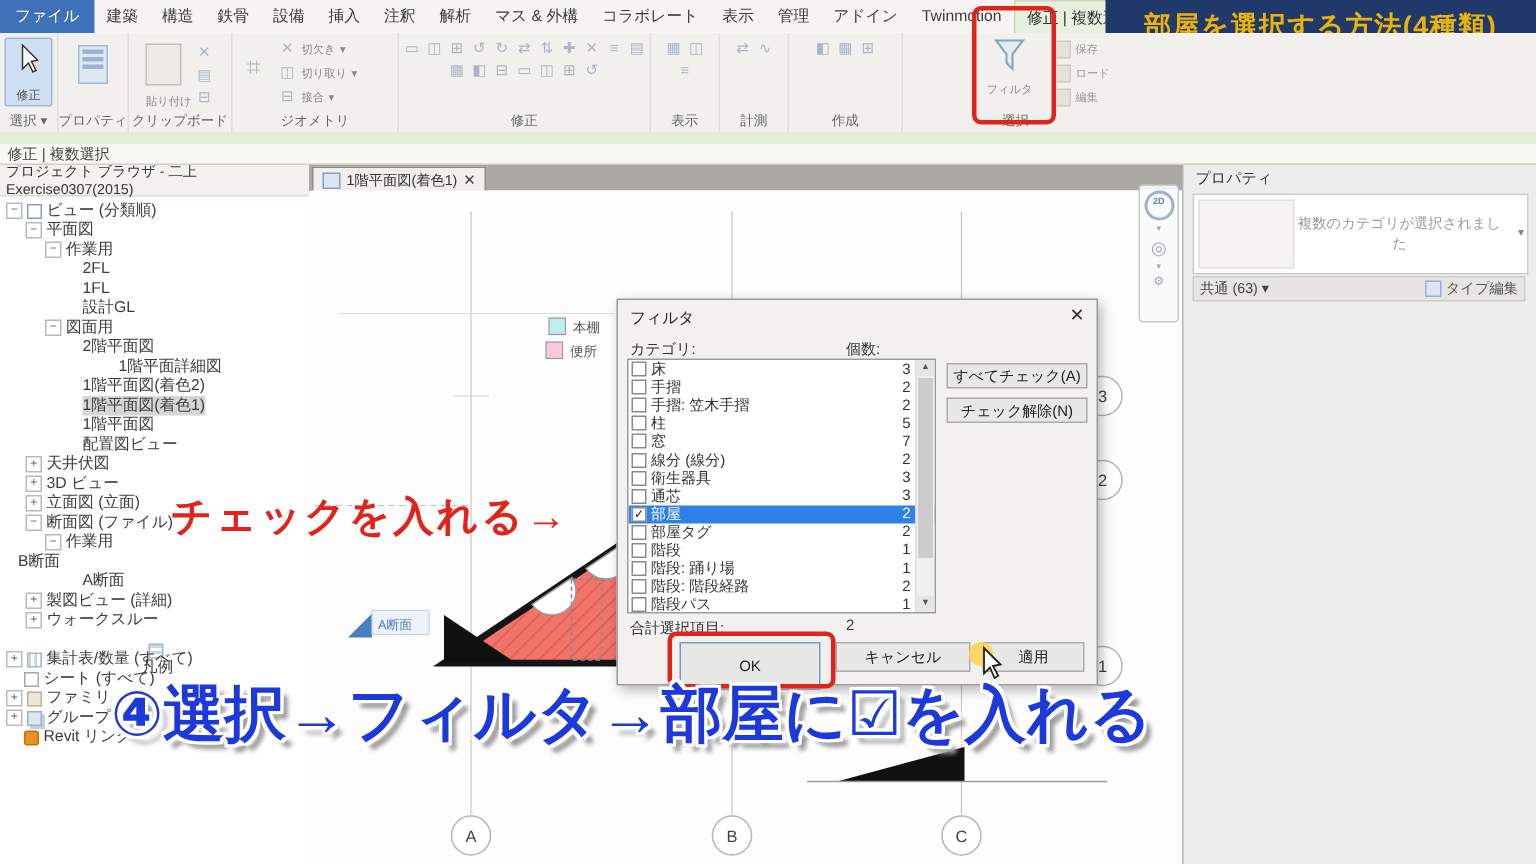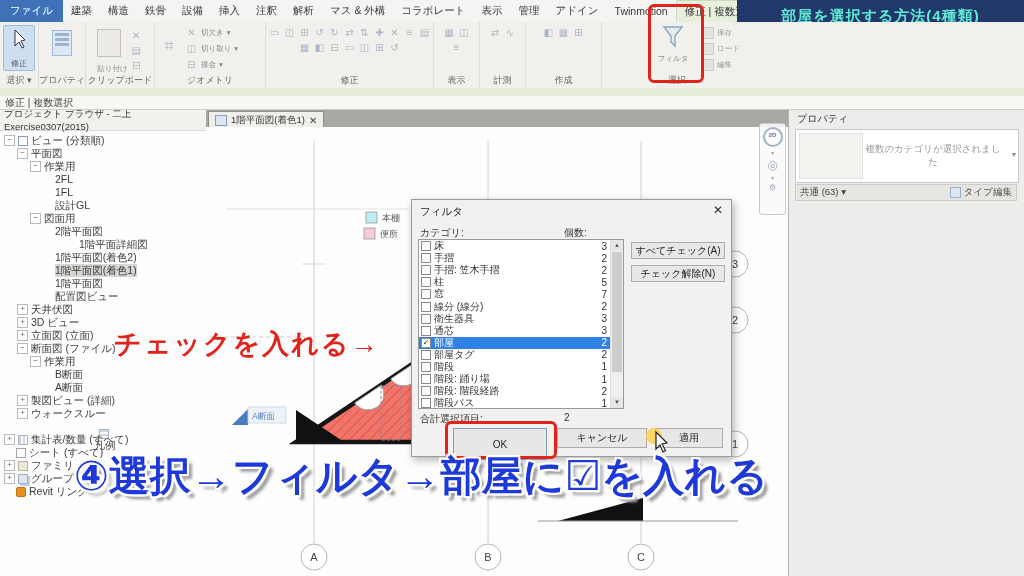--- a/index.html
+++ b/index.html
@@ -7,22 +7,22 @@
        font-family:"Liberation Sans","DejaVu Sans",sans-serif;color:#333;
        -webkit-font-smoothing:antialiased;}
   
   .menubar{position:absolute;left:0;top:0;width:1024px;height:22px;background:#f5f4f2;
            border-bottom:1px solid #e0dedb;display:flex;align-items:stretch;font-size:10.5px;}
   .file-btn{background:#3e71b8;color:#fff;padding:0 10px;display:flex;align-items:center;}
   .menu-item{display:flex;align-items:center;padding:0 8px;color:#3a3a3a;white-space:nowrap;}
   .active-mtab{display:flex;align-items:center;padding:0 8px;background:#e7f0dc;color:#333;
                border:1px solid #cdd8bf;border-bottom:none;}
   .mini-ico{display:flex;align-items:center;padding:0 4px;color:#8a8a8a;font-size:9px;}
-  .banner{position:absolute;right:0;top:0;width:287px;height:33px;background:#21386b;color:#5eead4;
-          display:flex;align-items:center;justify-content:center;font-size:15px;font-weight:bold;letter-spacing:1px;}
+  .banner{position:absolute;right:0;top:0;width:287px;height:33px;background:#21386b;color:#eab308;
+          display:flex;align-items:center;justify-content:center;font-size:18px;font-weight:bold;letter-spacing:1px;}
   
   .ribbon{position:absolute;left:0;top:22px;width:1024px;height:66px;background:#f1f0ec;
           border-bottom:1px solid #d2d0c9;}
   .rgroup{position:absolute;top:0;height:66px;border-right:1px solid #e0ded8;}
   .glabel{position:absolute;left:0;right:0;bottom:1px;text-align:center;font-size:9px;color:#666;white-space:nowrap;}
   .gbody{position:absolute;left:0;right:0;top:2px;height:48px;display:flex;flex-wrap:wrap;
          align-content:flex-start;justify-content:center;gap:2px;padding:2px;box-sizing:border-box;}
   .ricon{width:13px;height:13px;font-size:10px;line-height:13px;text-align:center;color:#aab6c6;}
   .modify-big{position:absolute;left:3px;top:3px;width:30px;height:44px;background:#cfdff2;
               border:1px solid #9dbbdd;border-radius:2px;text-align:center;}
@@ -339,21 +339,21 @@
           <span class="tlabel">立面図 (立面)</span>
         </div>
         <div class="trow" style="padding-left: 17px;">
           <span class="expander">−</span>
           <span class="tlabel">断面図 (ファイル)</span>
         </div>
         <div class="trow" style="padding-left: 30px;">
           <span class="expander">−</span>
           <span class="tlabel">作業用</span>
         </div>
-        <div class="trow" style="padding-left: 43px;">
+        <div class="trow" style="">
           <span class="expander spacer"></span>
           <span class="tlabel">B断面</span>
         </div>
         <div class="trow" style="padding-left: 43px;">
           <span class="expander spacer"></span>
           <span class="tlabel">A断面</span>
         </div>
         <div class="trow" style="padding-left: 17px;">
           <span class="expander">+</span>
           <span class="tlabel">製図ビュー (詳細)</span>

